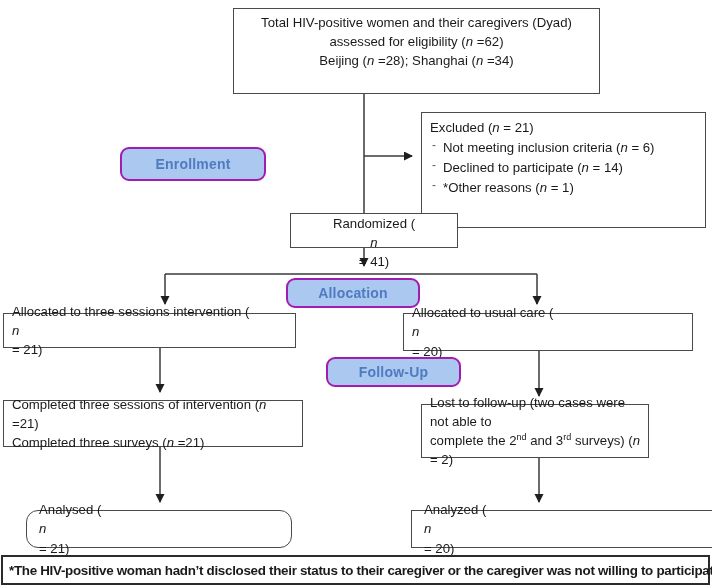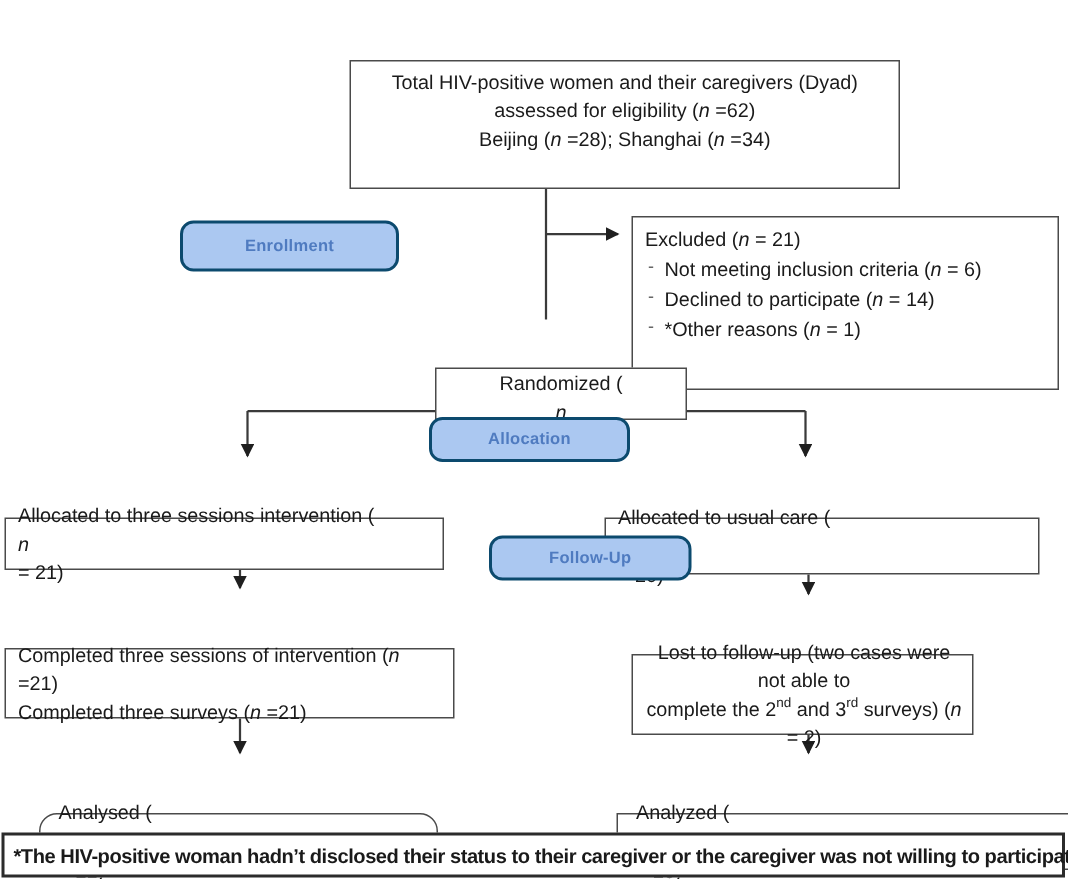--- a/index.html
+++ b/index.html
@@ -22,36 +22,35 @@
   }
 
   .flow-box {
     position: absolute;
     background: #ffffff;
     border: 1.4px solid #4a4a4a;
     font-size: 13.2px;
     line-height: 1.45;
     color: #1a1a1a;
     z-index: 1;
-    margin-top: 32px;
   }
   .flow-box i { font-style: italic; }
   .flow-box sup { font-size: 9px; vertical-align: super; line-height: 0; }
 
   .center-text { display: flex; flex-direction: column; align-items: center; justify-content: flex-start; text-align: center; }
   .left-text   { display: flex; flex-direction: column; justify-content: center; text-align: left; padding-left: 8px; padding-right: 6px; }
 
   .badge {
     position: absolute;
     background: #abc8f1;
-    border: 2px solid #0c4a6e;
+    border: 2px solid #a21caf;
     border-radius: 9px;
     color: #4f7bc0;
     font-weight: bold;
-    font-size: 11px;
+    font-size: 14px;
     display: flex;
     align-items: center;
     justify-content: center;
     z-index: 2;
     letter-spacing: 0.2px;
   }
 
   .bullet-row { display: flex; align-items: flex-start; margin-top: 1px; }
   .bullet-dash { color: #5a5a5a; font-size: 12px; margin: -2px 7px 0 2px; line-height: 1.6; }
 
@@ -128,21 +127,21 @@
 
   <div class="flow-box left-text" style="left:403px; top:313px; width:290px; height:38px;">Allocated to usual care (<i>n</i> = 20)</div>
 
   <div class="badge" style="left:290px; top:357px; width:135px; height:30px;margin-left:36px;">Follow-Up</div>
 
   <div class="flow-box left-text" style="left:3px; top:400px; width:300px; height:47px;">
     <div>Completed three sessions of intervention (<i>n</i> =21)</div>
     <div>Completed three surveys (<i>n</i> =21)</div>
   </div>
 
-  <div class="flow-box left-text" style="left:421px; top:404px; width:228px; height:54px;text-align:center;">
+  <div class="flow-box left-text" style="left:421px; top:404px; width:228px; height:54px;">
     <div>Lost to follow-up (two cases were not able to</div>
     <div>complete the 2<sup>nd</sup> and 3<sup>rd</sup> surveys) (<i>n</i> = 2)</div>
   </div>
 
 
   <div class="flow-box left-text" style="left:26px; top:510px; width:266px; height:38px; padding-left:12px;border-radius:12px;">Analysed (<i>n</i> = 21)</div>
 
   <div class="flow-box left-text" style="left:411px; top:510px; width:323px; height:38px; padding-left:12px;">Analyzed (<i>n</i> = 20)</div>
 
   <div class="footnote-box">

